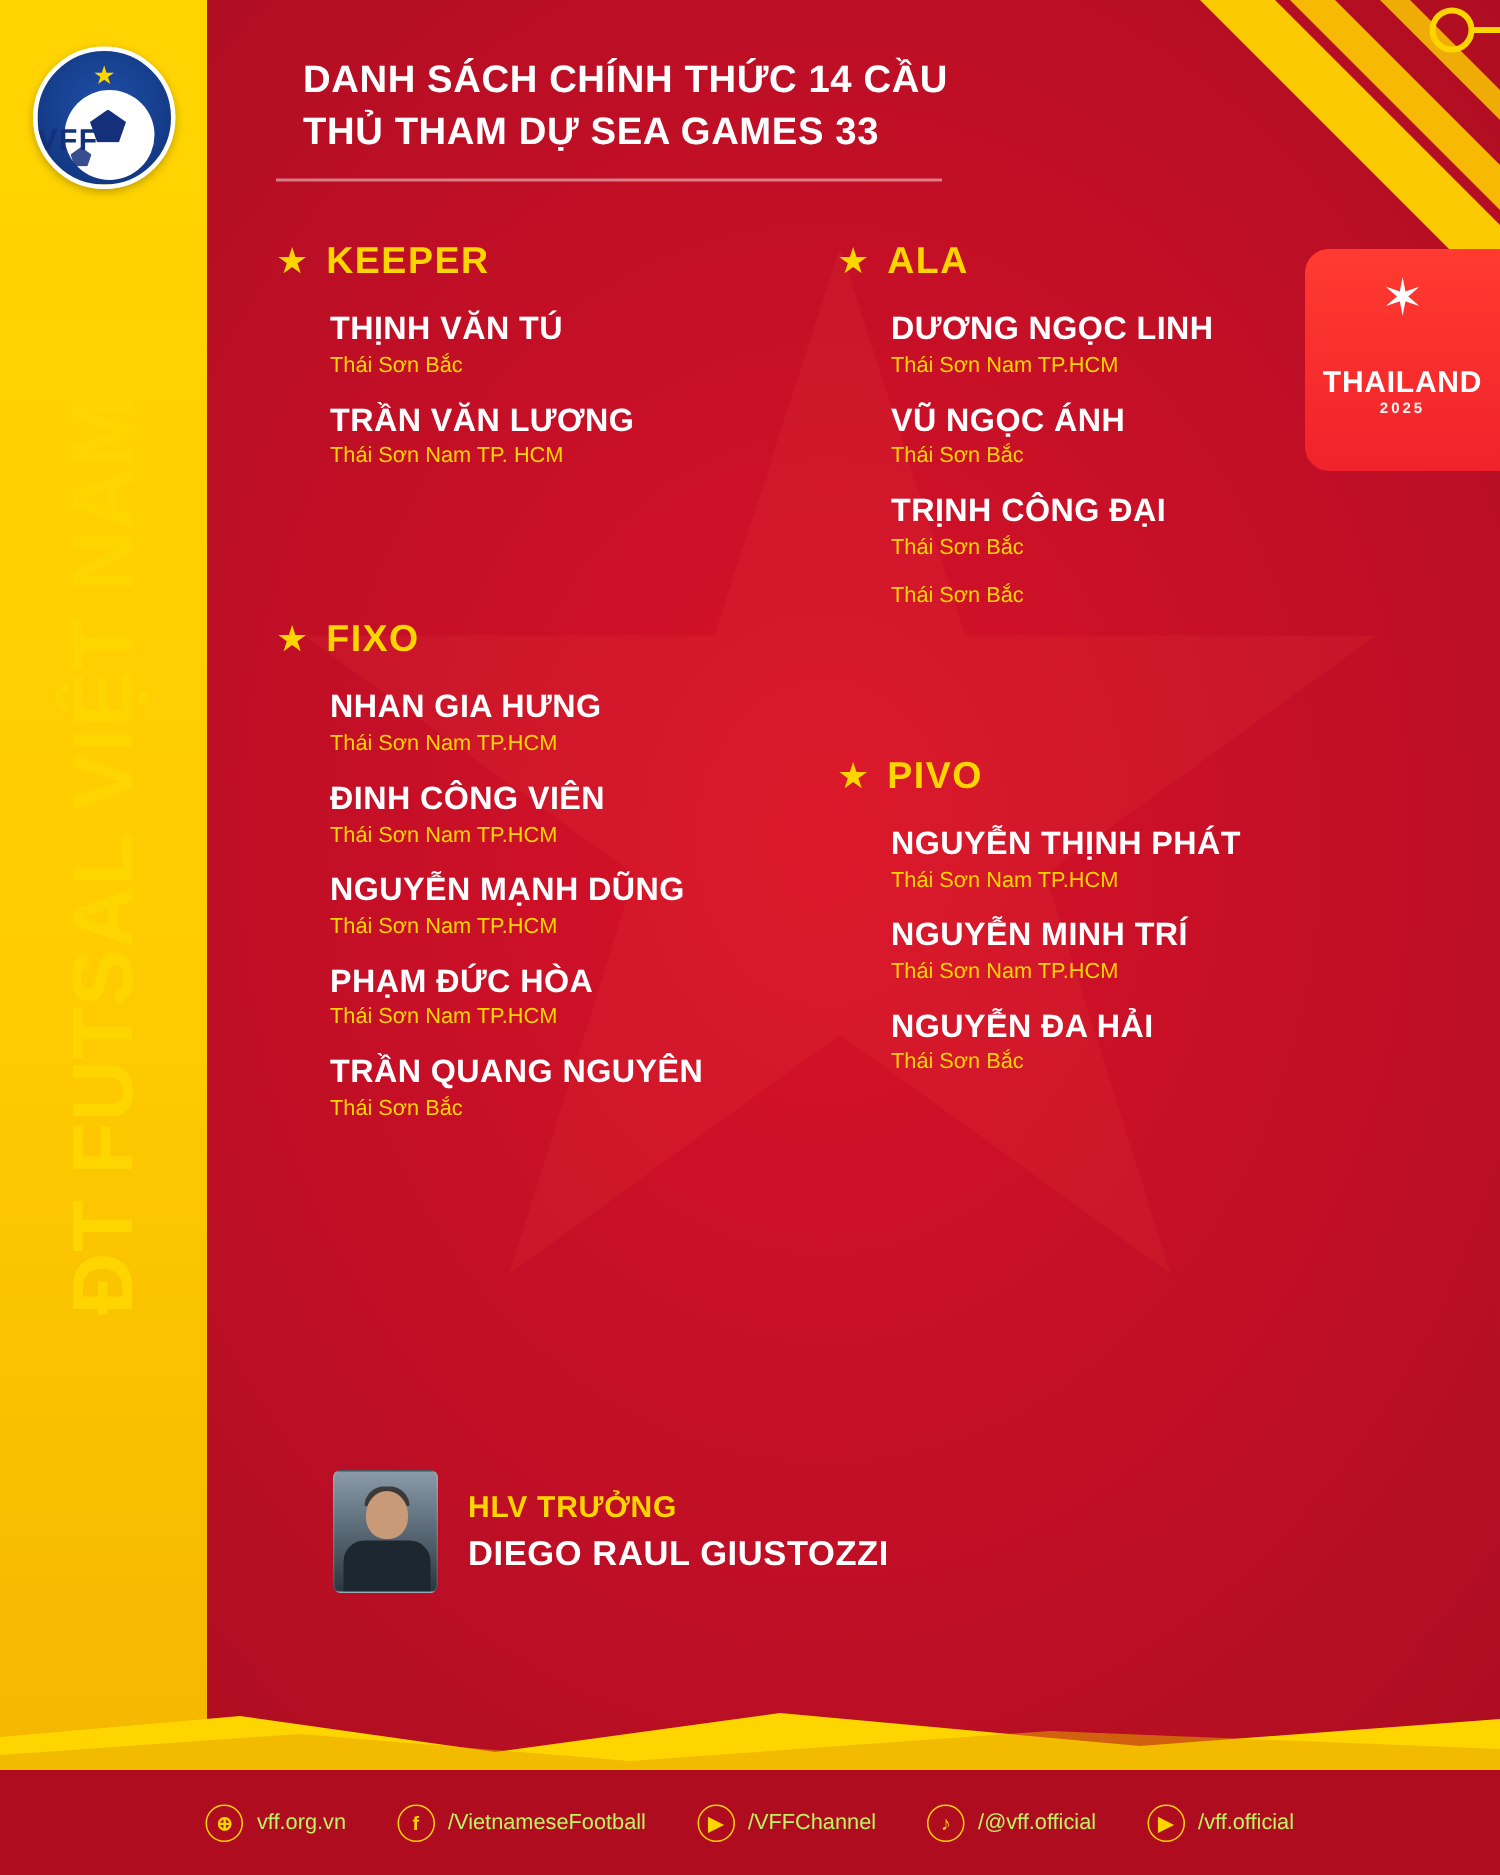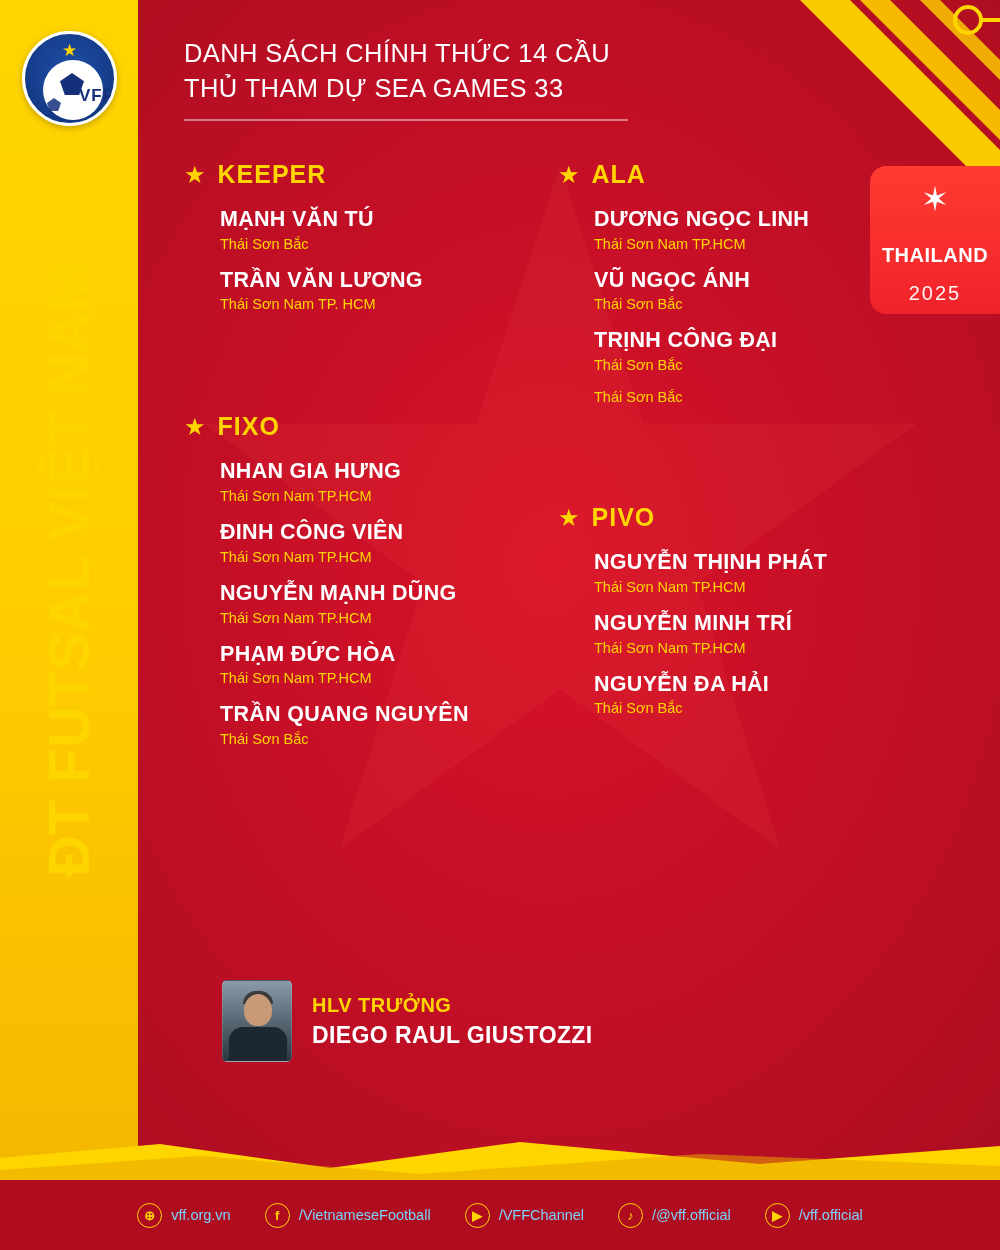--- a/index.html
+++ b/index.html
@@ -74,41 +74,42 @@
   .logo .ball::after {
     content: "";
     position: absolute; left: 4px; top: 38px;
     width: 14px; height: 13px;
     background: #14307a;
     clip-path: polygon(50% 0, 100% 38%, 80% 100%, 20% 100%, 0 38%);
     opacity:.85;
   }
   .logo .vff {
     position: absolute; left: 0; right: 0; bottom: 17px;
-    text-align: right;
-    font-size: 17px; font-weight: 800; color: #14307a;
+    text-align: left;
+    font-size: 20px; font-weight: 800; color: #14307a;
     letter-spacing: 1px;
   }
   .logo .star {
     position: absolute; left: 50%; top: 8px; transform: translateX(-50%);
     color: #ffd500; font-size: 17px; line-height: 1;
   }
 
   
   .header {
     position: absolute;
     left: 184px; top: 36px;
     width: 470px;
   }
   .header h1 {
     color: #ffffff;
     font-size: 25.5px;
-    font-weight: 400;
+    font-weight: 700;
     line-height: 1.36;
     letter-spacing: .4px;
+    margin-left: 18px;
   }
   .header .rule {
     margin-top: 14px;
     width: 444px; height: 2px;
     background: rgba(255,255,255,.45);
   }
 
   
   .ribbons { position: absolute; right: 0; top: 0; width: 260px; height: 200px; }
 
@@ -119,21 +120,21 @@
     width: 130px; height: 148px;
     background: linear-gradient(180deg, #ff3b30 0%, #f0222b 100%);
     border-top-left-radius: 16px;
     border-bottom-left-radius: 16px;
     color: #fff;
     text-align: center;
     padding-top: 16px;
   }
   .thailand .glyph { font-size: 34px; line-height: 1; color: #ffffff; }
   .thailand .name { margin-top: 28px; font-size: 20px; font-weight: 800; letter-spacing: .5px; }
-  .thailand .year { margin-top: 15px; font-size: 20px; font-weight: 400; letter-spacing: 2px; opacity: .95; }
+  .thailand .year { margin-top: 0; font-size: 10px; font-weight: 700; letter-spacing: 2px; opacity: .95; }
 
   
   .col { position: absolute; }
   .col-left { left: 184px; top: 160px; width: 350px; }
   .col-right { left: 558px; top: 160px; width: 370px; }
 
   .group { margin-bottom: 6px; }
   .group-head {
     display: flex; align-items: center;
     gap: 12px;
@@ -195,21 +196,21 @@
     display: flex; align-items: center; justify-content: center; gap: 34px;
   }
   .social { display: flex; align-items: center; gap: 9px; }
   .social .ico {
     width: 25px; height: 25px; border-radius: 50%;
     border: 1.6px solid #ffd500;
     color: #ffd500;
     display: flex; align-items: center; justify-content: center;
     font-size: 13px; font-weight: 700; line-height: 1;
   }
-  .social .txt { color: #7dd3fc; font-size: 14.5px; }
+  .social .txt { color: #bef264; font-size: 14.5px; }
 </style>
 </head>
 <body>
 
 <div class="poster">
 
   <div class="watermark">
     <svg viewBox="0 0 100 100" aria-hidden="true">
       <polygon points="50,2 61,36 97,36 68,57 79,92 50,71 21,92 32,57 3,36 39,36" fill="#ff5a4a"></polygon>
     </svg>
@@ -248,21 +249,21 @@
   </div>
 
   <div class="col col-left">
 
     <div class="group">
       <div class="group-head">
         <span class="star-ico">★</span>
         <span class="gtitle">KEEPER</span>
       </div>
       <div class="player">
-        <div class="pname">MẠNH VĂN TÚ</div>
+        <div class="pname">THỊNH VĂN TÚ</div>
         <div class="pclub">Thái Sơn Bắc</div>
       </div>
       <div class="player">
         <div class="pname">TRẦN VĂN LƯƠNG</div>
         <div class="pclub">Thái Sơn Nam TP. HCM</div>
       </div>
     </div>
 
     <div class="spacer-keeper"></div>
 

